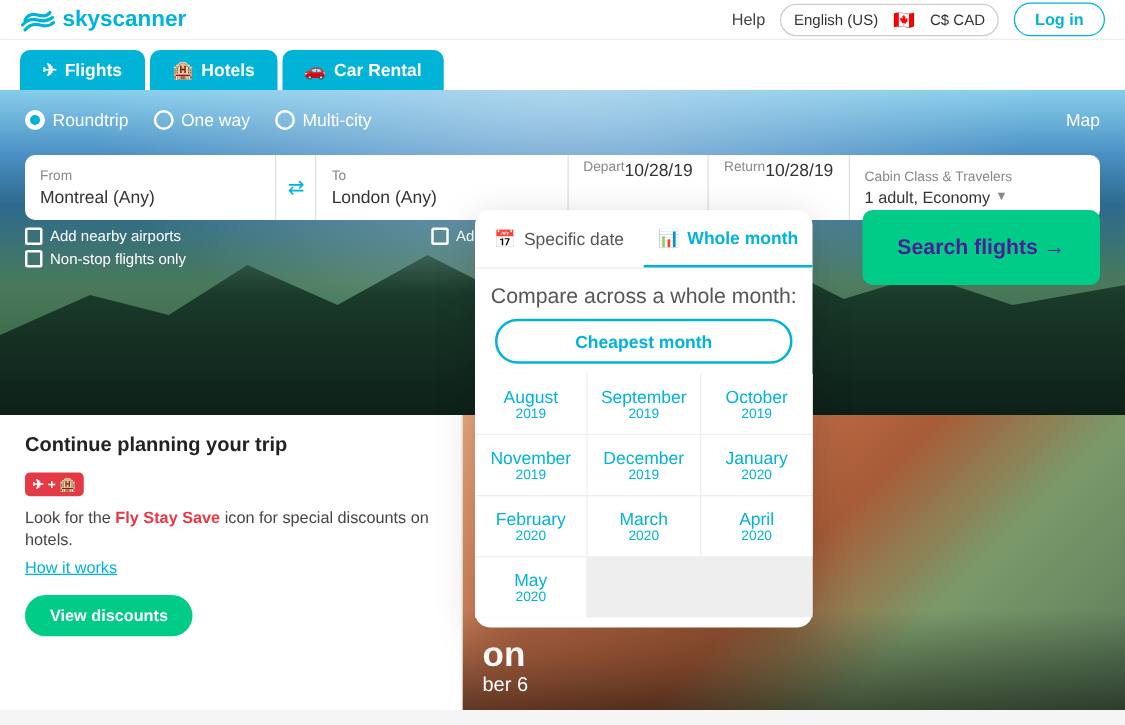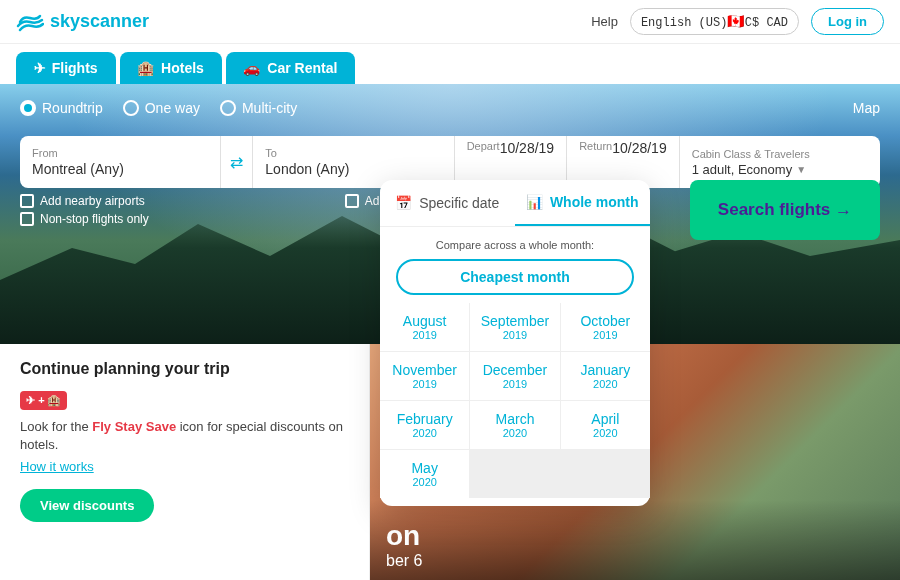--- a/index.html
+++ b/index.html
@@ -6,27 +6,27 @@
     body { font-family: -apple-system, BlinkMacSystemFont, 'Segoe UI', sans-serif; width: 900px; height: 580px; overflow: hidden; background: #f5f5f5; }
 
     
     .header {
       background: white;
       display: flex;
       align-items: center;
       justify-content: space-between;
       padding: 8px 16px;
       border-bottom: 1px solid #eee;
-      height: 44px;
+      height: 32px;
     }
     .logo { display: flex; align-items: center; gap: 6px; }
     .logo-text { color: #00b3d7; font-size: 18px; font-weight: 600; }
     .header-right { display: flex; align-items: center; gap: 12px; }
     .help-link { color: #444; font-size: 13px; text-decoration: none; }
-    .lang-selector { border: 1px solid #ccc; border-radius: 20px; padding: 4px 10px; font-size: 12px; color: #333; display: flex; align-items: flex-end; gap: 0; font-family: Liberation Mono, monospace; }
+    .lang-selector { border: 1px solid #ccc; border-radius: 20px; padding: 4px 10px; font-size: 12px; color: #333; display: flex; align-items: center; gap: 12px; }
     .flag { font-size: 14px; }
     .login-btn { border: 1px solid #00b3d7; color: #00b3d7; background: white; border-radius: 20px; padding: 5px 16px; font-size: 13px; font-weight: 600; cursor: pointer; }
 
     
     .nav-tabs {
       background: white;
       display: flex;
       padding: 0 16px;
       gap: 4px;
       height: 40px;
@@ -185,21 +185,21 @@
       gap: 6px;
     }
     .picker-tab.active {
       color: #00b3d7;
       border-bottom: 2px solid #00b3d7;
       font-weight: 600;
     }
 
     .compare-text {
       text-align: center;
-      font-size: 11px;
+      font-size: 17px;
       color: #555;
       padding: 12px 0 8px;
     }
 
     .cheapest-btn {
       margin: 0 16px 8px;
       border: 2px solid #00b3d7;
       border-radius: 24px;
       padding: 8px 0;
       text-align: center;

